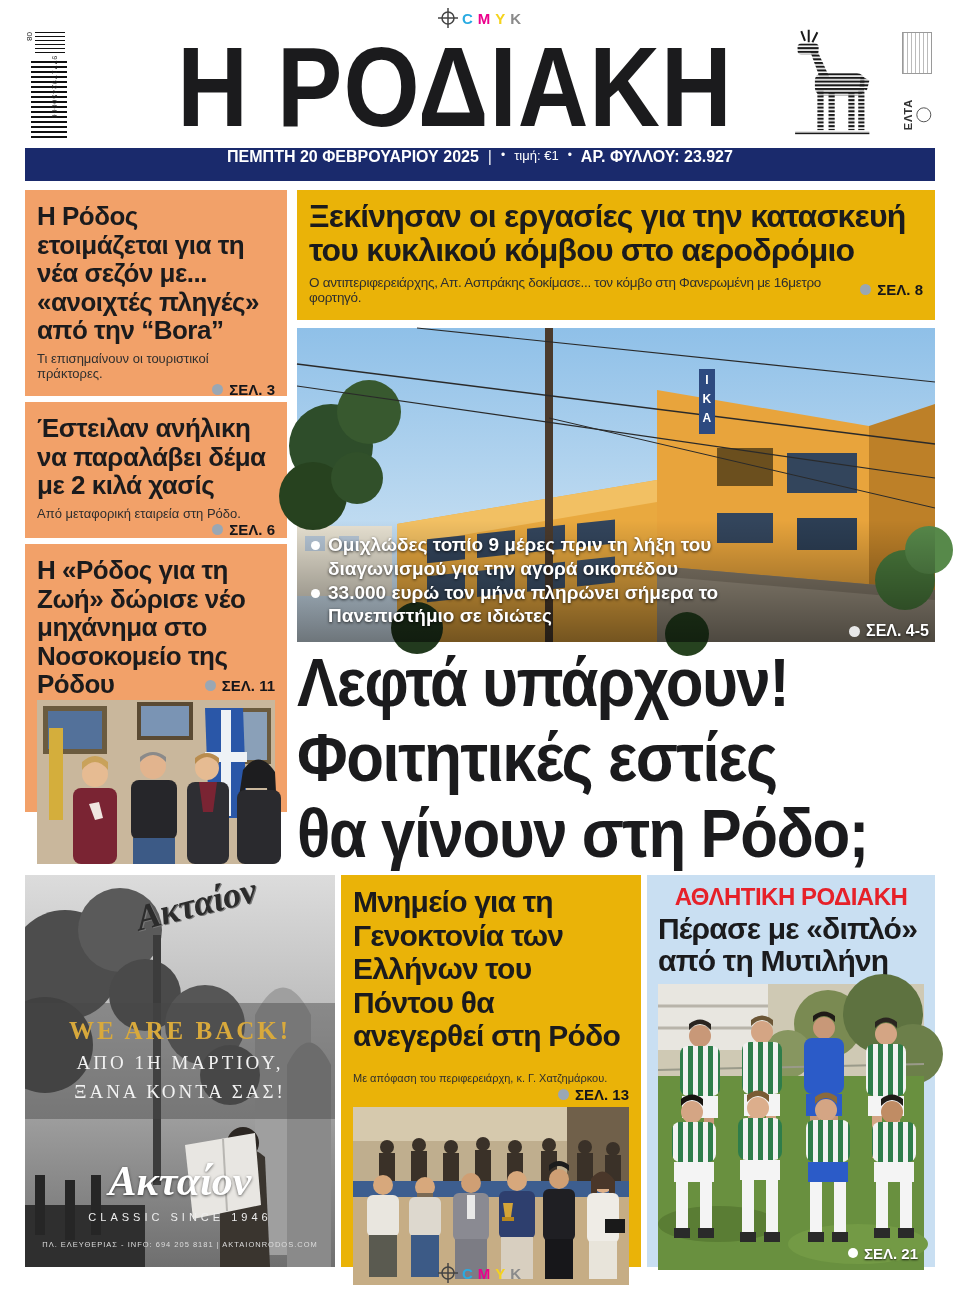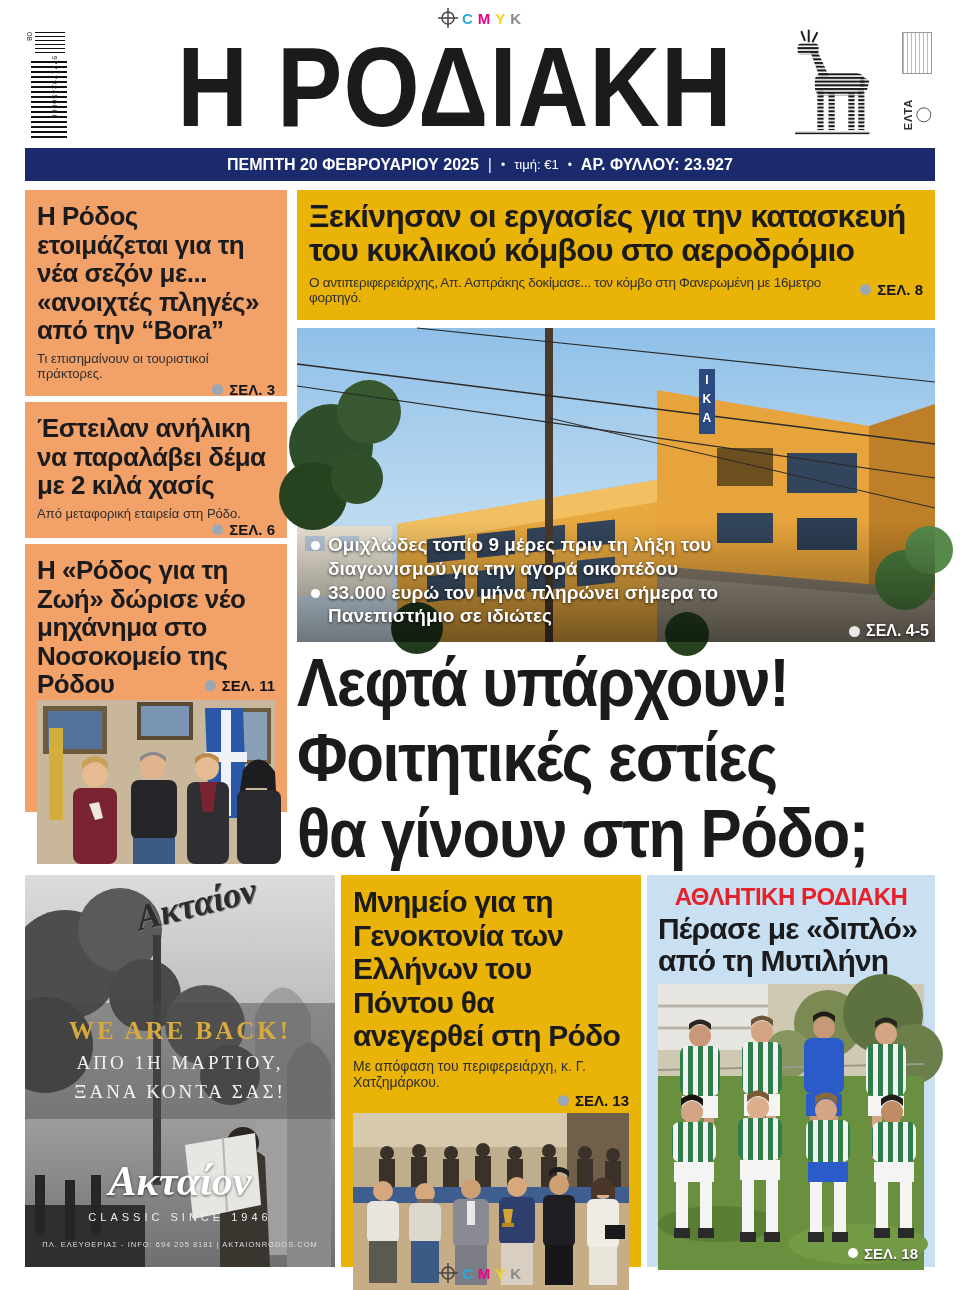--- a/index.html
+++ b/index.html
@@ -31,21 +31,21 @@
   .stamps { position:absolute; right:0; top:2px; width:50px; height:118px; display:flex;
             flex-direction:column; align-items:center; gap:14px; }
   .stampbox { width:42px; height:30px; border:1px solid #9a9a9a; transform:rotate(90deg); margin-top:8px;
               background:repeating-linear-gradient(0deg,#bbb 0 1px,#fff 1px 4px); }
   .elta { display:flex; flex-direction:column; align-items:center; transform:rotate(-90deg); margin-top:18px; }
   .elta-label { font-weight:bold; font-size:11px; color:#333; letter-spacing:1px; }
   .elta-ring { width:15px; height:15px; border:1.5px solid #555; border-radius:50%; margin-top:2px; }
 
   
   .datebar { position:absolute; top:148px; left:25px; right:25px; height:33px; background:#1a2a6c;
-             color:#fff; display:flex; align-items:center; justify-content:center; gap:9px; font-size:16px; }
+             color:#fff; display:flex; align-items:flex-start; justify-content:center; gap:9px; font-size:16px; }
   .datebar .b { font-weight:bold; }
   .datebar .dim { font-weight:normal; opacity:.95; }
   .datebar .price { font-size:13px; }
   .datebar .dot-sep { font-size:12px; }
 
   
   .obox { position:absolute; background:#f2a169; padding:12px 12px 8px 12px; }
   .bbox { background:#eab308; }
   .title-sm { font-weight:bold; font-size:26px; line-height:1.1; letter-spacing:-0.5px; }
   .sub { font-size:13px; color:#2e2e2e; margin-top:6px; }
@@ -101,21 +101,21 @@
   .ad-logo { position:absolute; bottom:62px; left:0; right:0; text-align:center;
              font-family:"Liberation Serif", serif; font-style:italic; font-weight:bold;
              font-size:42px; color:#fff; text-shadow:0 1px 3px rgba(0,0,0,.6); }
   .ad-tag { position:absolute; bottom:44px; left:0; right:0; text-align:center; color:#eee;
             font-size:11px; letter-spacing:4px; }
   .ad-foot { position:absolute; bottom:18px; left:0; right:0; text-align:center; color:#ddd;
              font-size:7.5px; letter-spacing:1px; }
 
   .mid { position:absolute; top:875px; left:341px; width:300px; height:392px; padding:10px 12px; }
   .mid h3 { font-weight:bold; font-size:30px; line-height:1.12; letter-spacing:-0.8px; }
-  .mid .sub { font-size:14px; margin-top:5px; }
+  .mid .sub { font-size:11px; margin-top:19px; }
   .mid .pref { margin-top:2px; }
   .mid-photo { margin-top:4px; width:276px; height:178px; }
 
   .sports { position:absolute; top:875px; left:647px; width:288px; height:392px; background:#c9dff2;
             padding:8px 11px; }
   .sports .label { color:#e62129; font-weight:bold; font-size:24px; text-align:center;
                    letter-spacing:-0.5px; }
   .sports h3 { font-weight:bold; font-size:30px; line-height:1.08; letter-spacing:-0.8px; margin-top:2px; }
   .sports-photo { position:relative; margin-top:6px; width:266px; height:286px; }
   .sports-photo svg { display:block; width:100%; height:100%; }
@@ -503,21 +503,21 @@
           <rect x="214" y="138" width="44" height="40" rx="8" fill="url(#p-str)"></rect>
           <rect x="216" y="178" width="40" height="20" fill="#f4f4f4"></rect>
           <rect x="218" y="198" width="12" height="48" fill="#f4f4f4"></rect>
             <rect x="242" y="198" width="12" height="48" fill="#f4f4f4"></rect>
           <rect x="216" y="244" width="16" height="10" fill="#2a2a2a"></rect>
             <rect x="240" y="244" width="16" height="10" fill="#2a2a2a"></rect>
         </g>
       </svg>
       <div class="sp-ref">
           <span class="dot"></span>
-          <span>ΣΕΛ. 18</span>
+          <span>ΣΕΛ. 21</span>
         </div>
     </div>
   </div>
 
   <div class="cmyk cmyk-bottom">
     <svg width="20" height="20">
       <line x1="10" y1="0" x2="10" y2="20" stroke-width="1.5"></line>
       <line x1="0" y1="10" x2="20" y2="10" stroke-width="1.5"></line>
       <circle cx="10" cy="10" r="6" fill="none" stroke-width="1.5"></circle>
     </svg>

